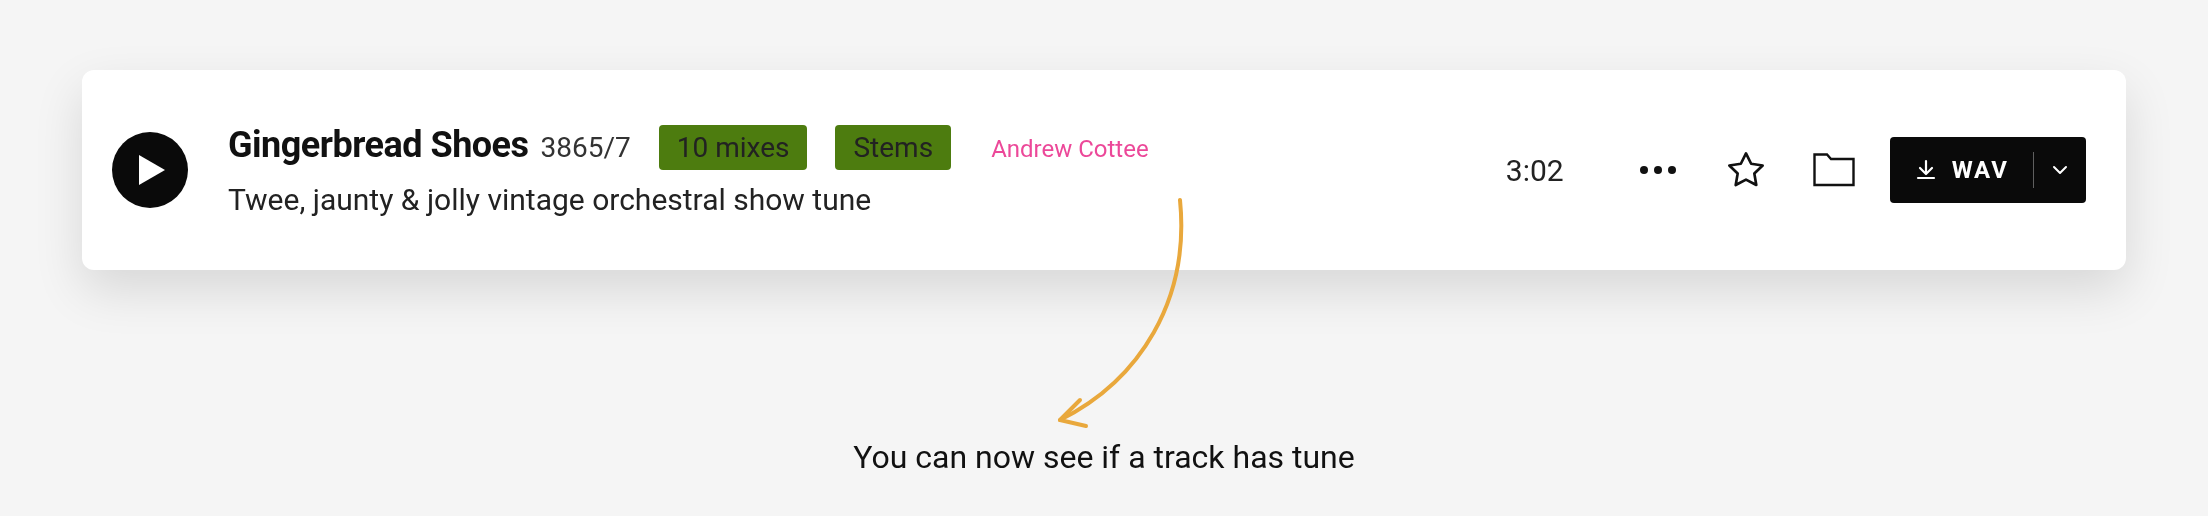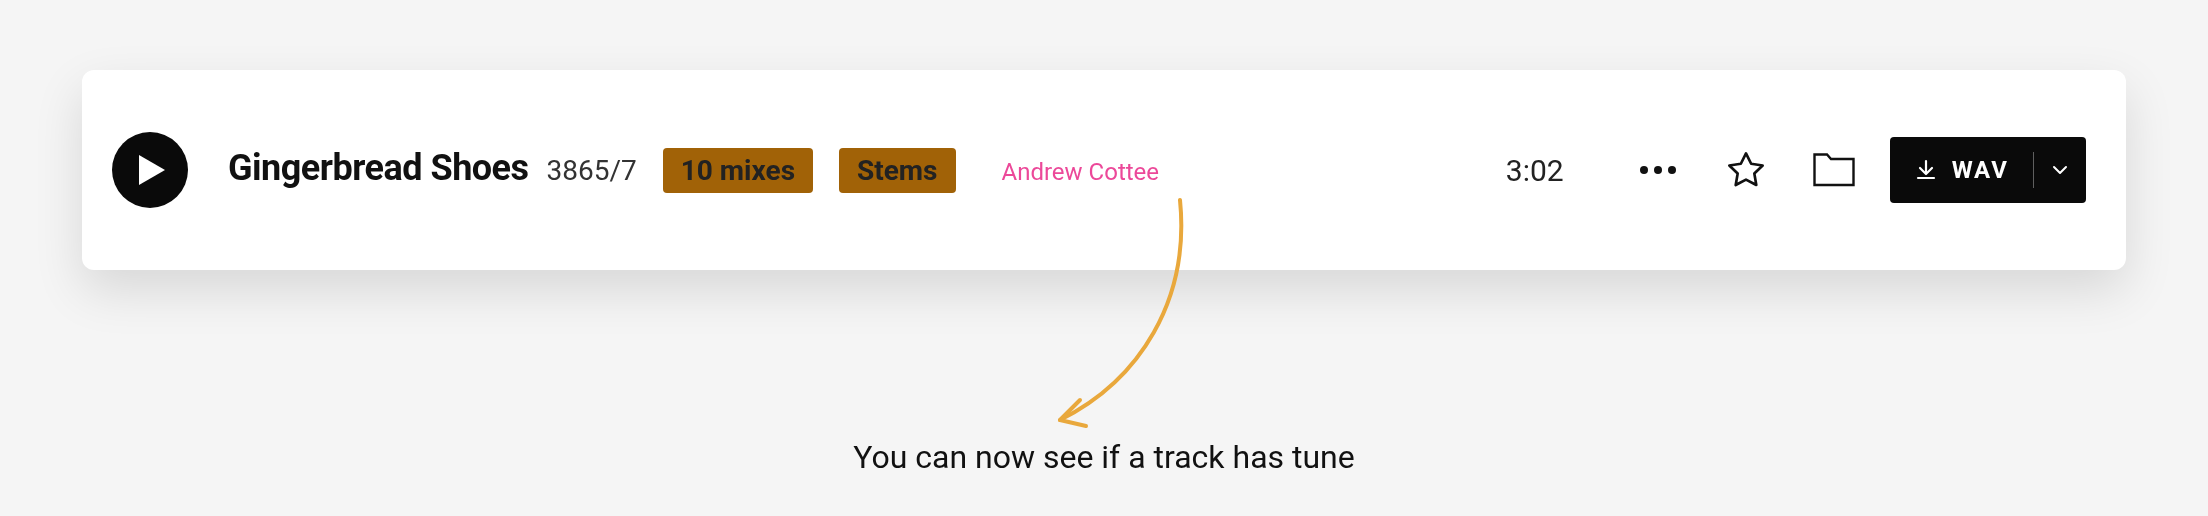--- a/index.html
+++ b/index.html
@@ -37,43 +37,42 @@
     cursor: pointer;
   }
   .play-btn svg { margin-left: 4px; }
   .track-meta {
     margin-left: 40px;
     flex-shrink: 0;
   }
   .title-row {
     display: flex;
     align-items: baseline;
-    gap: 18px;
+    gap: 12px;
   }
   .track-title {
     font-size: 36px;
     font-weight: 700;
     color: #111;
     letter-spacing: -0.5px;
   }
   .track-code {
     font-size: 28px;
     color: #333;
     font-weight: 400;
   }
   .chip {
     display: inline-block;
-    background: #a16207;
+    background: #4d7c0f;
     color: #222;
     font-size: 28px;
     padding: 6px 18px;
     border-radius: 4px;
-    margin-left: 8px;
-    cursor: pointer;
-    font-weight: bold;
+    margin-left: 16px;
+    cursor: pointer;
   }
   .artist {
     font-size: 24px;
     color: #ec4899;
     margin-left: 28px;
   }
   .track-desc {
     font-size: 30px;
     color: #222;
     margin-top: 12px;
@@ -169,20 +168,21 @@
   </div>
 
   <div class="track-meta">
     <div class="title-row">
       <span class="track-title">Gingerbread Shoes</span>
       <span class="track-code">3865/7</span>
       <span class="chip">10 mixes</span>
       <span class="chip">Stems</span>
       <span class="artist">Andrew Cottee</span>
     </div>
+    <div class="track-desc">Twee, jaunty &amp; jolly vintage orchestral show tune</div>
   </div>
 
   <div class="spacer"></div>
 
   <div class="duration">3:02</div>
 
   <div class="dots">
     <span></span>
     <span></span>
     <span></span>

